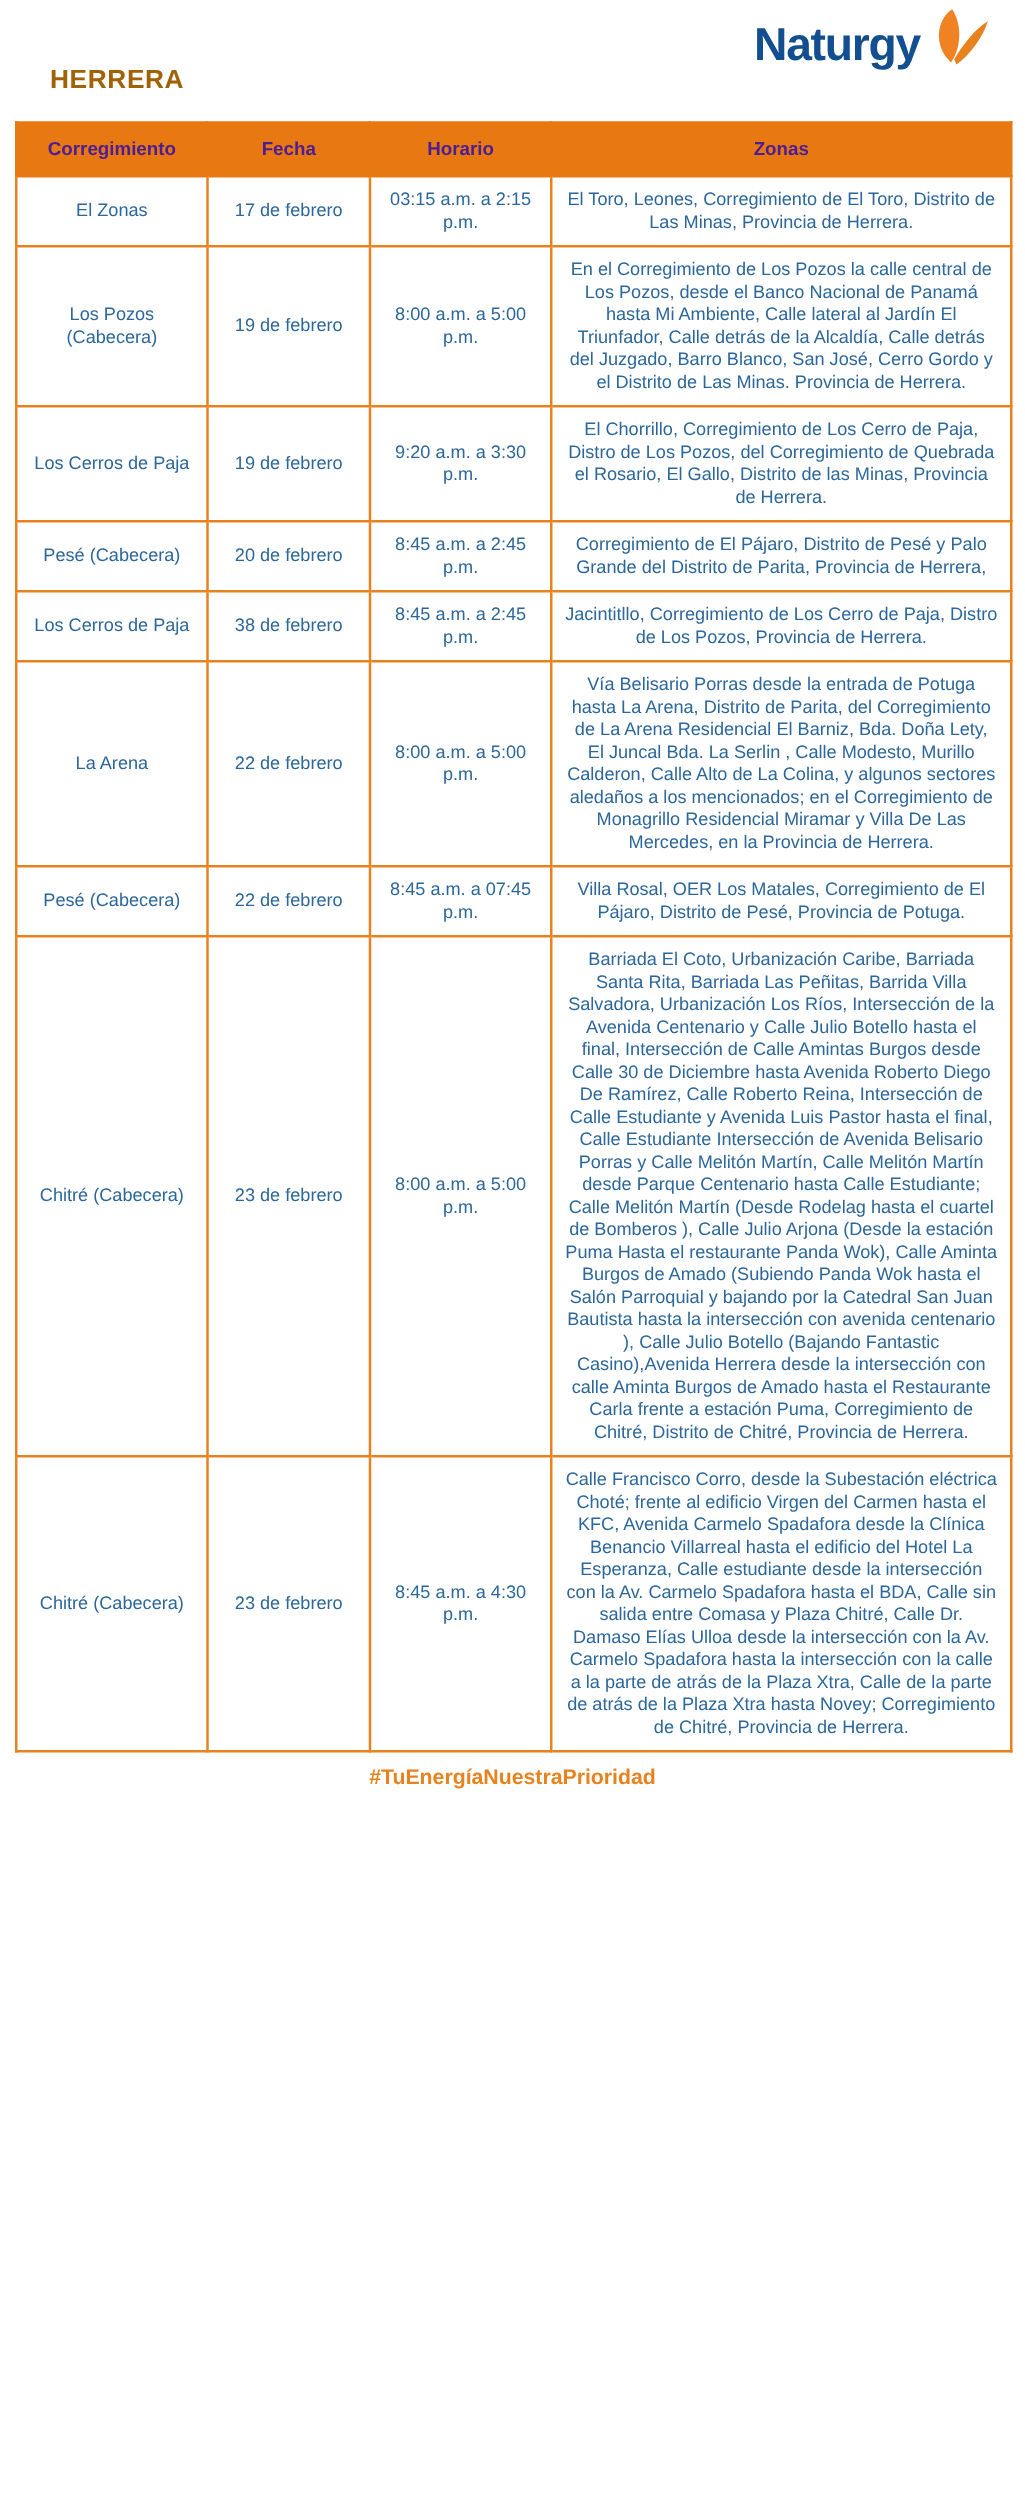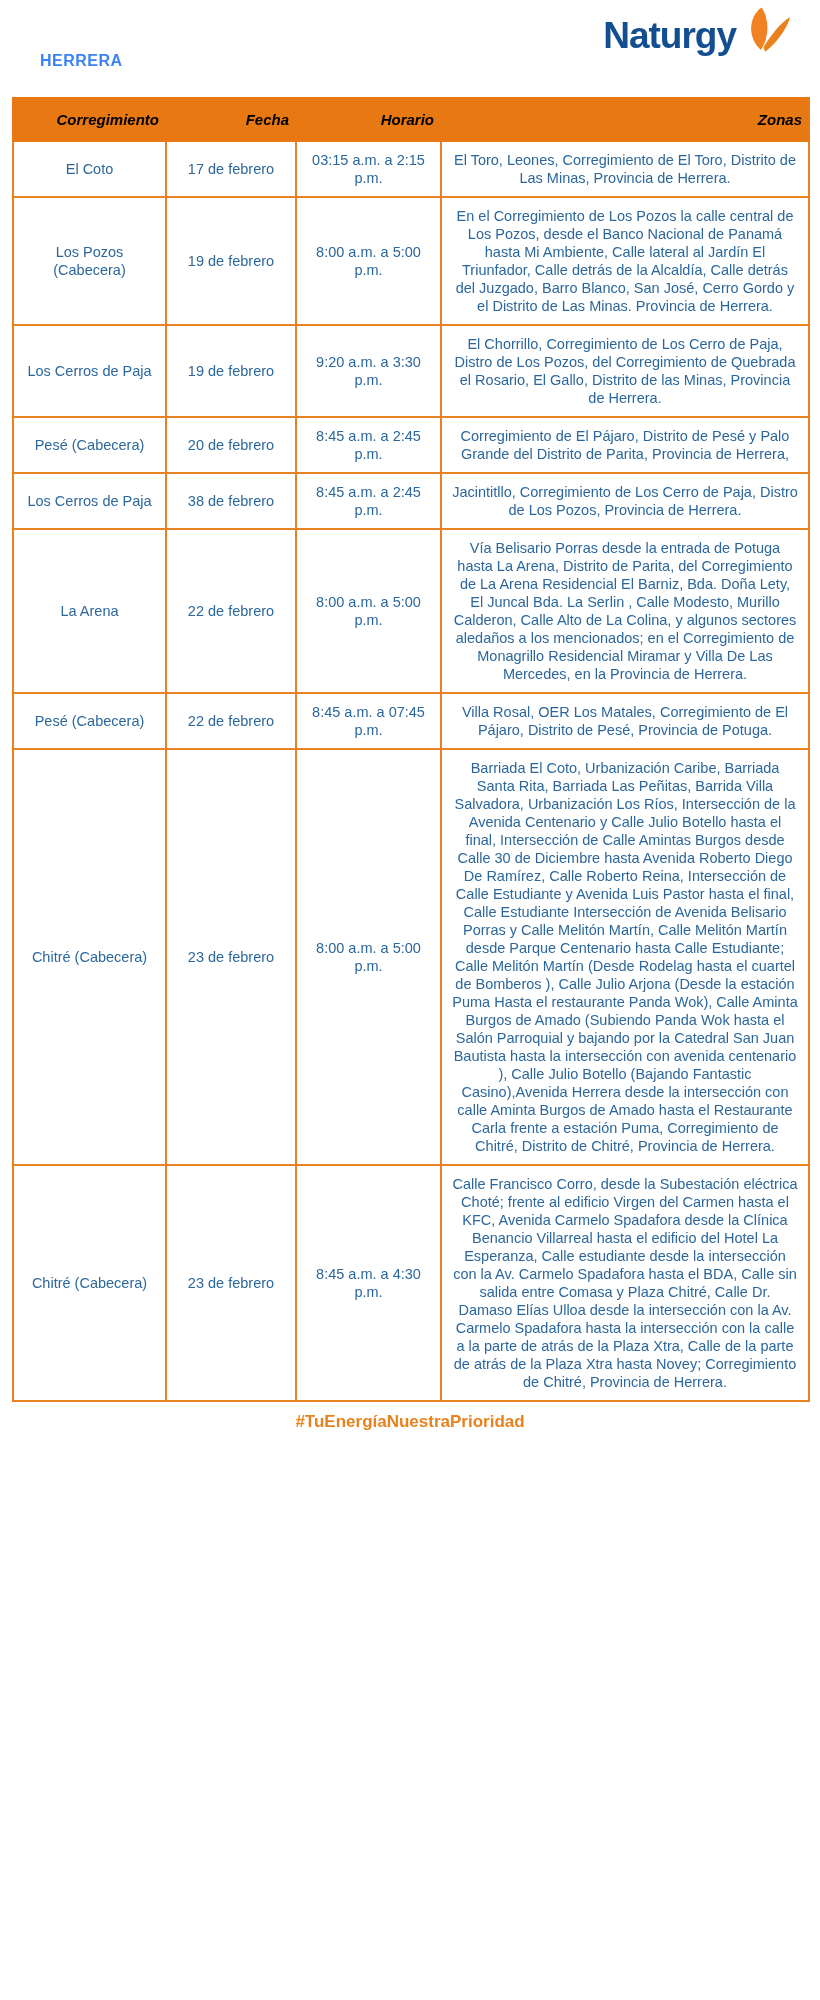--- a/index.html
+++ b/index.html
@@ -17,24 +17,24 @@
   }
   
   .top-bar {
     height: 97px;
     position: relative;
   }
   .region-title {
     position: absolute;
     left: 40px;
     top: 52px;
-    font-size: 16px;
+    font-size: 21px;
     font-weight: bold;
     letter-spacing: 0.5px;
-    color: #3b82f6;
+    color: #a16207;
   }
   .logo {
     position: absolute;
     right: 28px;
     top: 14px;
     display: flex;
     align-items: center;
     margin-left: 20px;
   }
   .logo-text {
@@ -56,29 +56,28 @@
     table-layout: fixed;
     width: 796px;
     margin: 0 12px;
   }
   table.schedule col.c1 { width: 153px; }
   table.schedule col.c2 { width: 130px; }
   table.schedule col.c3 { width: 145px; }
   table.schedule col.c4 { width: 368px; }
   table.schedule th {
     background: #E87912;
-    color: #000000;
+    color: #4c1d95;
     font-size: 15px;
     font-weight: bold;
     height: 41px;
     padding: 0 6px;
     border: 2px solid #E87912;
-    text-align: right;
+    text-align: center;
     vertical-align: middle;
-    font-style: italic;
   }
   table.schedule td {
     border: 2px solid #E8821E;
     color: #2C679B;
     font-size: 14.5px;
     line-height: 18px;
     text-align: center;
     vertical-align: middle;
     padding: 9px 10px;
     word-wrap: break-word;
@@ -121,21 +120,21 @@
     <thead>
       <tr>
         <th>Corregimiento</th>
         <th>Fecha</th>
         <th>Horario</th>
         <th>Zonas</th>
       </tr>
     </thead>
     <tbody id="schedule-body">
         <tr>
-          <td class="corregimiento">El Coto</td>
+          <td class="corregimiento">El Zonas</td>
           <td class="fecha">17 de febrero</td>
           <td class="horario">03:15 a.m. a 2:15 p.m.</td>
           <td class="zonas">El Toro, Leones, Corregimiento de El Toro, Distrito de Las Minas, Provincia de Herrera.</td>
         </tr>
         <tr>
           <td class="corregimiento">Los Pozos (Cabecera)</td>
           <td class="fecha">19 de febrero</td>
           <td class="horario">8:00 a.m. a 5:00 p.m.</td>
           <td class="zonas">En el Corregimiento de Los Pozos la calle central de Los Pozos, desde el Banco Nacional de Panamá hasta Mi Ambiente, Calle lateral al Jardín El Triunfador, Calle detrás de la Alcaldía, Calle detrás del Juzgado, Barro Blanco, San José, Cerro Gordo y el Distrito de Las Minas. Provincia de Herrera.</td>
         </tr>

